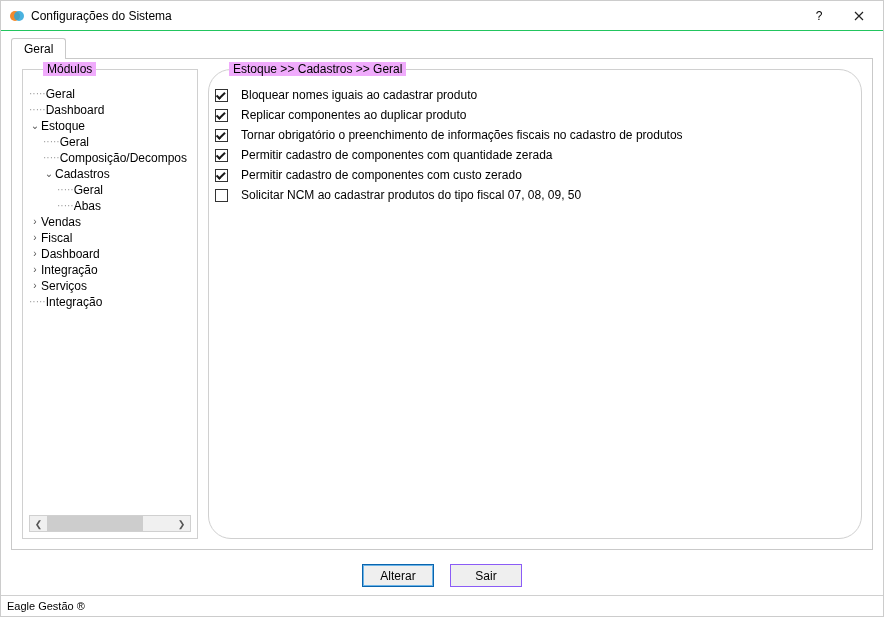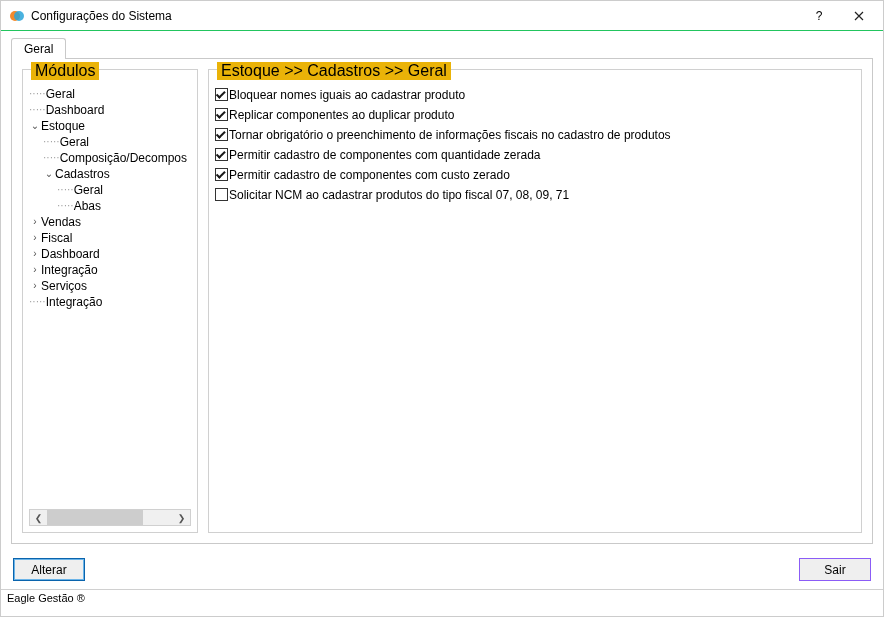--- a/index.html
+++ b/index.html
@@ -71,27 +71,27 @@
     position: relative;
     border: 1px solid #d0d0d0;
     padding: 10px 6px 6px 6px;
     display: flex;
     flex-direction: column;
     min-height: 0;
   }
   .groupbox > .legend {
     position: absolute;
     top: -8px;
-    left: 8px;
-    background: #eab308;
+    left: 20px;
+    background: #f0abfc;
     padding: 0 4px;
-    font-size: 16px;
+    font-size: 12px;
   }
   .sidebar { width: 176px; }
-  .content { flex: 1; }
+  .content { flex: 1; border-radius: 23px; }
   
   .tree {
     flex: 1;
     overflow: hidden;
     margin-top: 6px;
     line-height: 16px;
   }
   .tree ul { list-style: none; margin: 0; padding: 0; }
   .tree li { white-space: nowrap; }
   .tree .row {
@@ -143,22 +143,22 @@
     height: 100%;
     width: 76%;
     background: #cdcdcd;
   }
   
   .options {
     margin-top: 8px;
   }
   .opt {
     display: flex;
-    align-items: flex-start;
-    gap: 1px;
+    align-items: flex-end;
+    gap: 13px;
     margin-bottom: 6px;
     cursor: pointer;
   }
   .opt .box {
     width: 13px; height: 13px;
     border: 1px solid #333;
     display: inline-flex;
     align-items: center;
     justify-content: center;
     background: #fff;
@@ -166,46 +166,47 @@
   .opt .box.checked::after {
     content: "";
     width: 7px; height: 3px;
     border-left: 2px solid #1a1a1a;
     border-bottom: 2px solid #1a1a1a;
     transform: rotate(-45deg) translate(0px,-1px);
   }
   
   .footer {
     display: flex;
-    justify-content: space-between;
+    justify-content: center;
     gap: 16px;
     padding: 6px 12px 8px 12px;
   }
   .btn {
     min-width: 72px;
     height: 23px;
     border: 1px solid #8b5cf6;
     background: #efefef;
     font-size: 12px;
     display: inline-flex;
     align-items: center;
     justify-content: center;
     cursor: pointer;
   }
   .btn.primary {
     border: 1px solid #0a64ad;
     box-shadow: 0 0 0 1px #6bb4e8 inset;
   }
   
   .statusbar {
-    height: 27px;
+    height: 21px;
     border-top: 1px solid #d0d0d0;
     font-size: 11px;
     padding: 2px 6px;
     display: flex;
+    align-items: center;
   }
 </style>
 </head>
 <body>
 
 <div class="titlebar">
   <span class="icon">
     <svg width="16" height="16" viewBox="0 0 16 16">
       <circle cx="6" cy="8" r="5" fill="#f58a2b"></circle>
       <circle cx="10" cy="8" r="5" fill="#2aa5d9" fill-opacity="0.85"></circle>
@@ -344,21 +345,21 @@
         <div class="opt">
           <span class="box checked"></span>
           <span>Permitir cadastro de componentes com quantidade zerada</span>
         </div>
         <div class="opt">
           <span class="box checked"></span>
           <span>Permitir cadastro de componentes com custo zerado</span>
         </div>
         <div class="opt">
           <span class="box"></span>
-          <span>Solicitar NCM ao cadastrar produtos do tipo fiscal 07, 08, 09, 71</span>
+          <span>Solicitar NCM ao cadastrar produtos do tipo fiscal 07, 08, 09, 50</span>
         </div>
       </div>
   </div>
 
 </div>
 
 <div class="footer">
   <div class="btn primary">Alterar</div>
   <div class="btn">Sair</div>
 </div>

